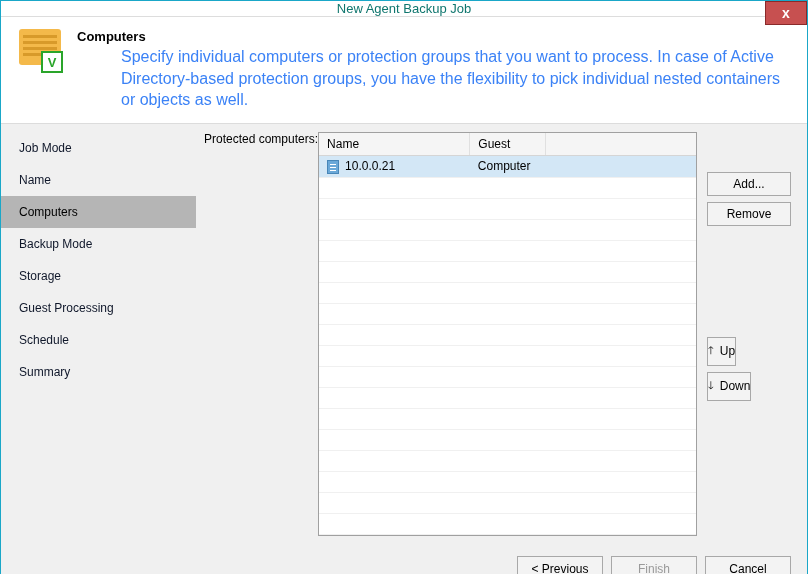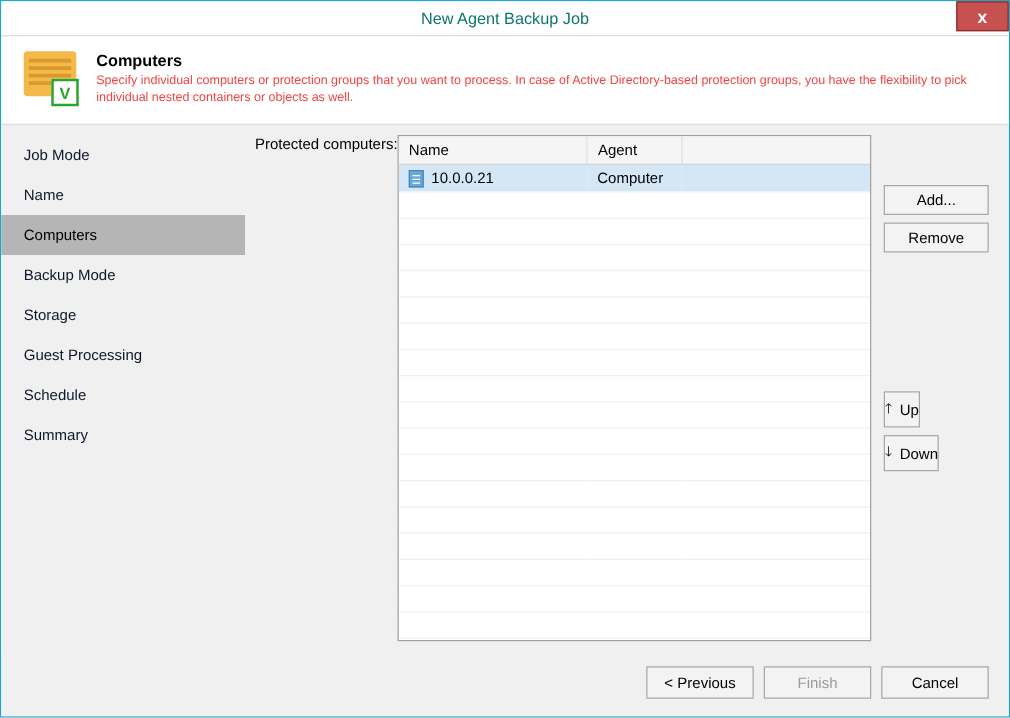--- a/index.html
+++ b/index.html
@@ -51,21 +51,21 @@
   }
   .badge {
     position: absolute; left: 24px; top: 24px;
     width: 22px; height: 22px;
     background: #fff; border: 2px solid #2aa52a;
     display: flex; align-items: center; justify-content: center;
     font-weight: bold; color: #2aa52a; font-size: 13px;
   }
   .header-text { margin-left: 12px; padding-top: 2px; }
   .header-title { font-weight: bold; font-size: 13px; margin-bottom: 2px; }
-  .header-desc { font-size: 10px; color: #ef4444; line-height: 1.35; }
+  .header-desc { font-size: 16px; color: #3b82f6; line-height: 1.35; margin-left: 44px; }
   .body {
     flex: 1; display: flex;
     background: #f0f0f0;
   }
   .sidebar {
     width: 195px;
     background: #f0f0f0;
     padding-top: 8px;
   }
   .nav-item {
@@ -183,21 +183,21 @@
     </div>
 
     <div class="main">
       <div class="table-section">
         <div class="table-label">Protected computers:</div>
         <div class="table-container">
           <table>
             <thead>
               <tr>
                 <th style="width:40%">Name</th>
-                <th style="width:20%">Agent</th>
+                <th style="width:20%">Guest</th>
                 <th></th>
               </tr>
             </thead>
             <tbody>
               <tr class="selected">
                 <td><span class="row-icon"></span><span>10.0.0.21</span></td>
                 <td>Computer</td>
                 <td></td>
               </tr>
               <tr class="empty">

